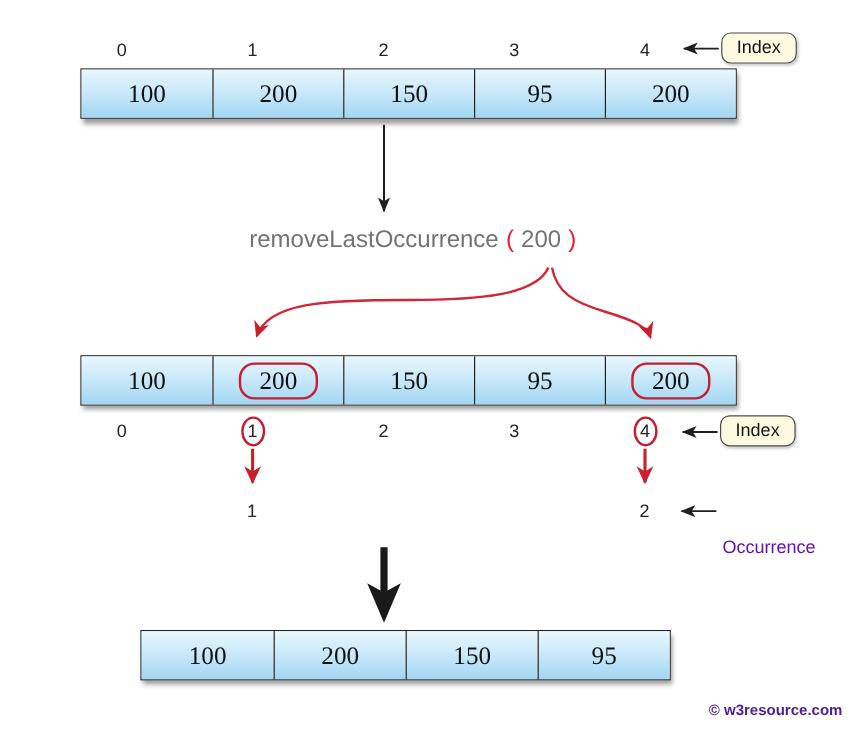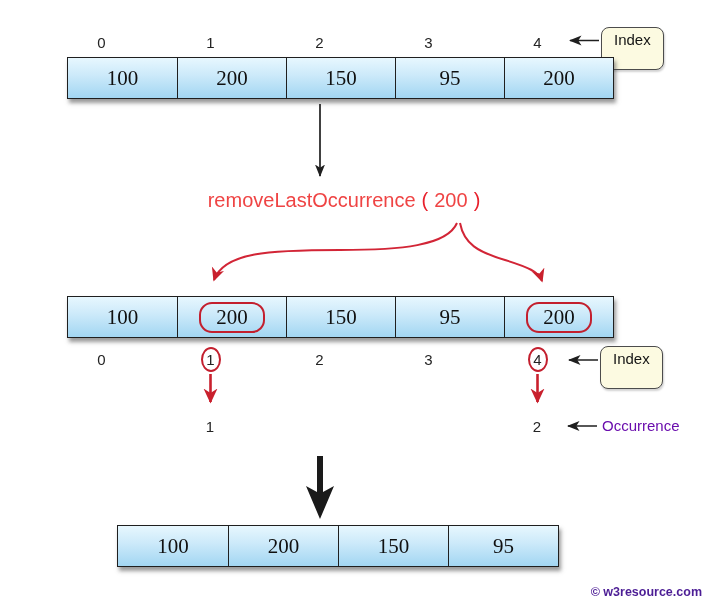--- a/index.html
+++ b/index.html
@@ -34,32 +34,32 @@
     height:26px;font-size:15px;color:#242424;
   }
   .circ{
     display:inline-block;box-sizing:border-box;width:20px;height:25px;
     border:2.2px solid #c31f2e;border-radius:50%;
     text-align:center;line-height:21px;
   }
   
   .badge{
     position:absolute;background:#fcfae1;border:1.5px solid #4c4c4c;border-radius:8px;
-    padding:3px 12px 21px;font-size:15px;color:#141414;
+    padding:3px 12px 4px;font-size:15px;color:#141414;
     box-shadow:1px 2px 2px rgba(0,0,0,.18);
   }
   .fncall{
     position:absolute;left:154px;top:189px;width:380px;
     display:flex;justify-content:center;align-items:baseline;gap:6px;
     font-size:20px;font-weight:500;
   }
-  .fn-name,.fn-arg{color:#ef4444;text-align:right;}
+  .fn-name,.fn-arg{color:#737373;text-align:right;}
   .fn-paren{color:#e8202c;}
   .occ-num{position:absolute;width:40px;text-align:center;font-size:15px;color:#242424;}
-  .occ-label{position:absolute;font-size:15px;color:#6a0dad;}
+  .occ-label{position:absolute;font-size:15px;color:#6a0dad;margin-top:31px;}
   .watermark{
     position:absolute;right:11px;top:585px;font-size:12.5px;font-weight:bold;color:#4c1d95;
   }
   .overlay{position:absolute;left:0;top:0;pointer-events:none;}
 </style>
 </head>
 <body>
 
 <div class="canvas">
 

